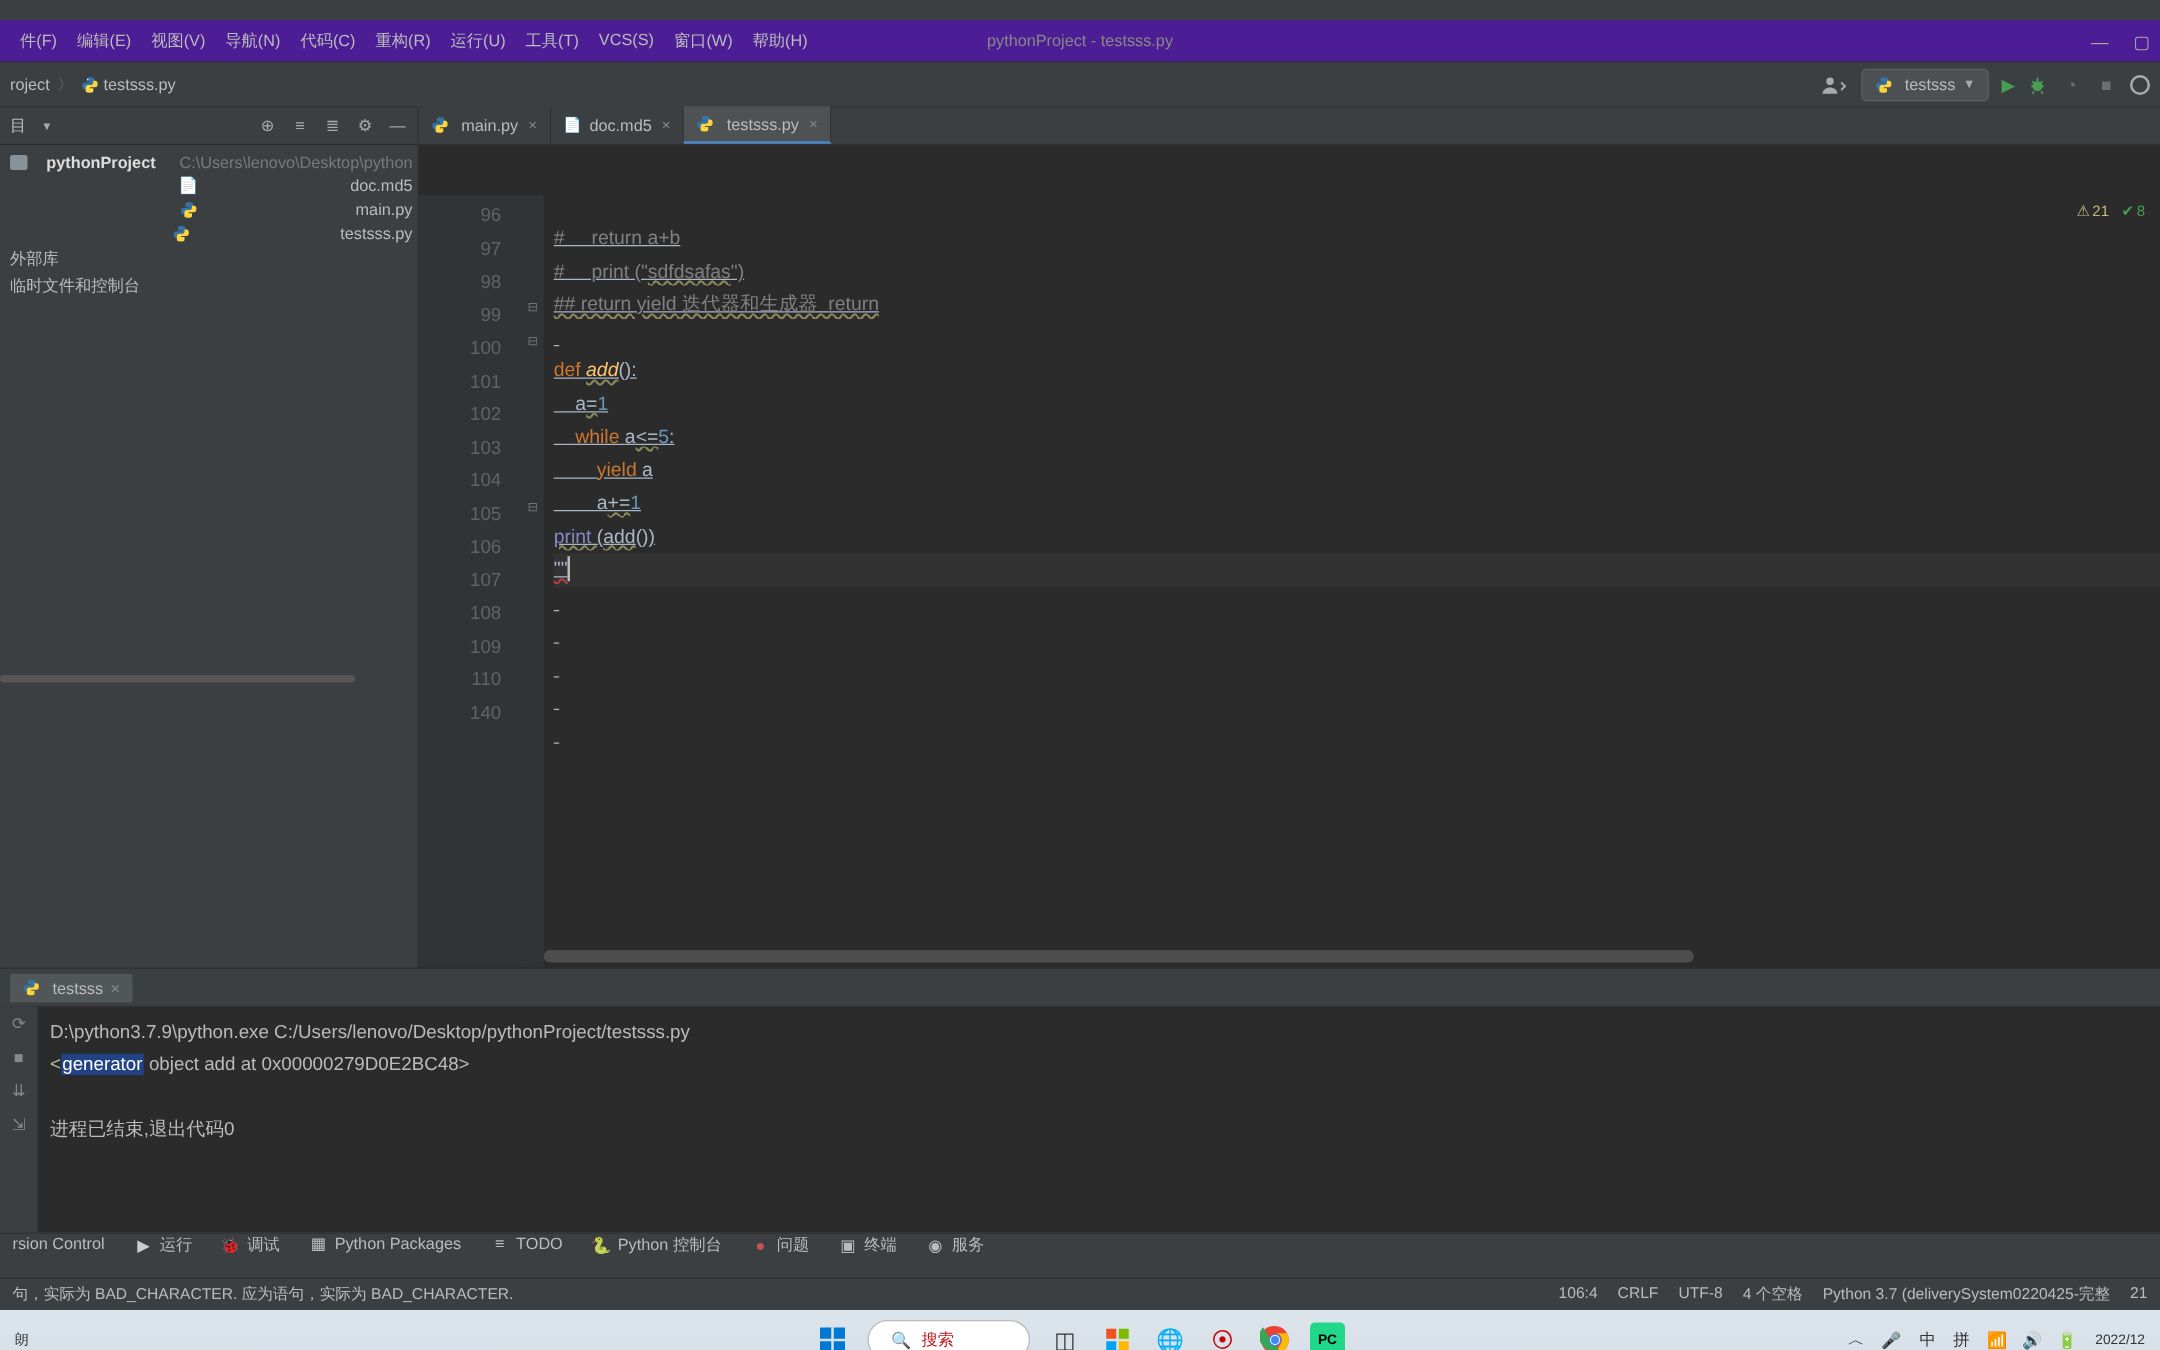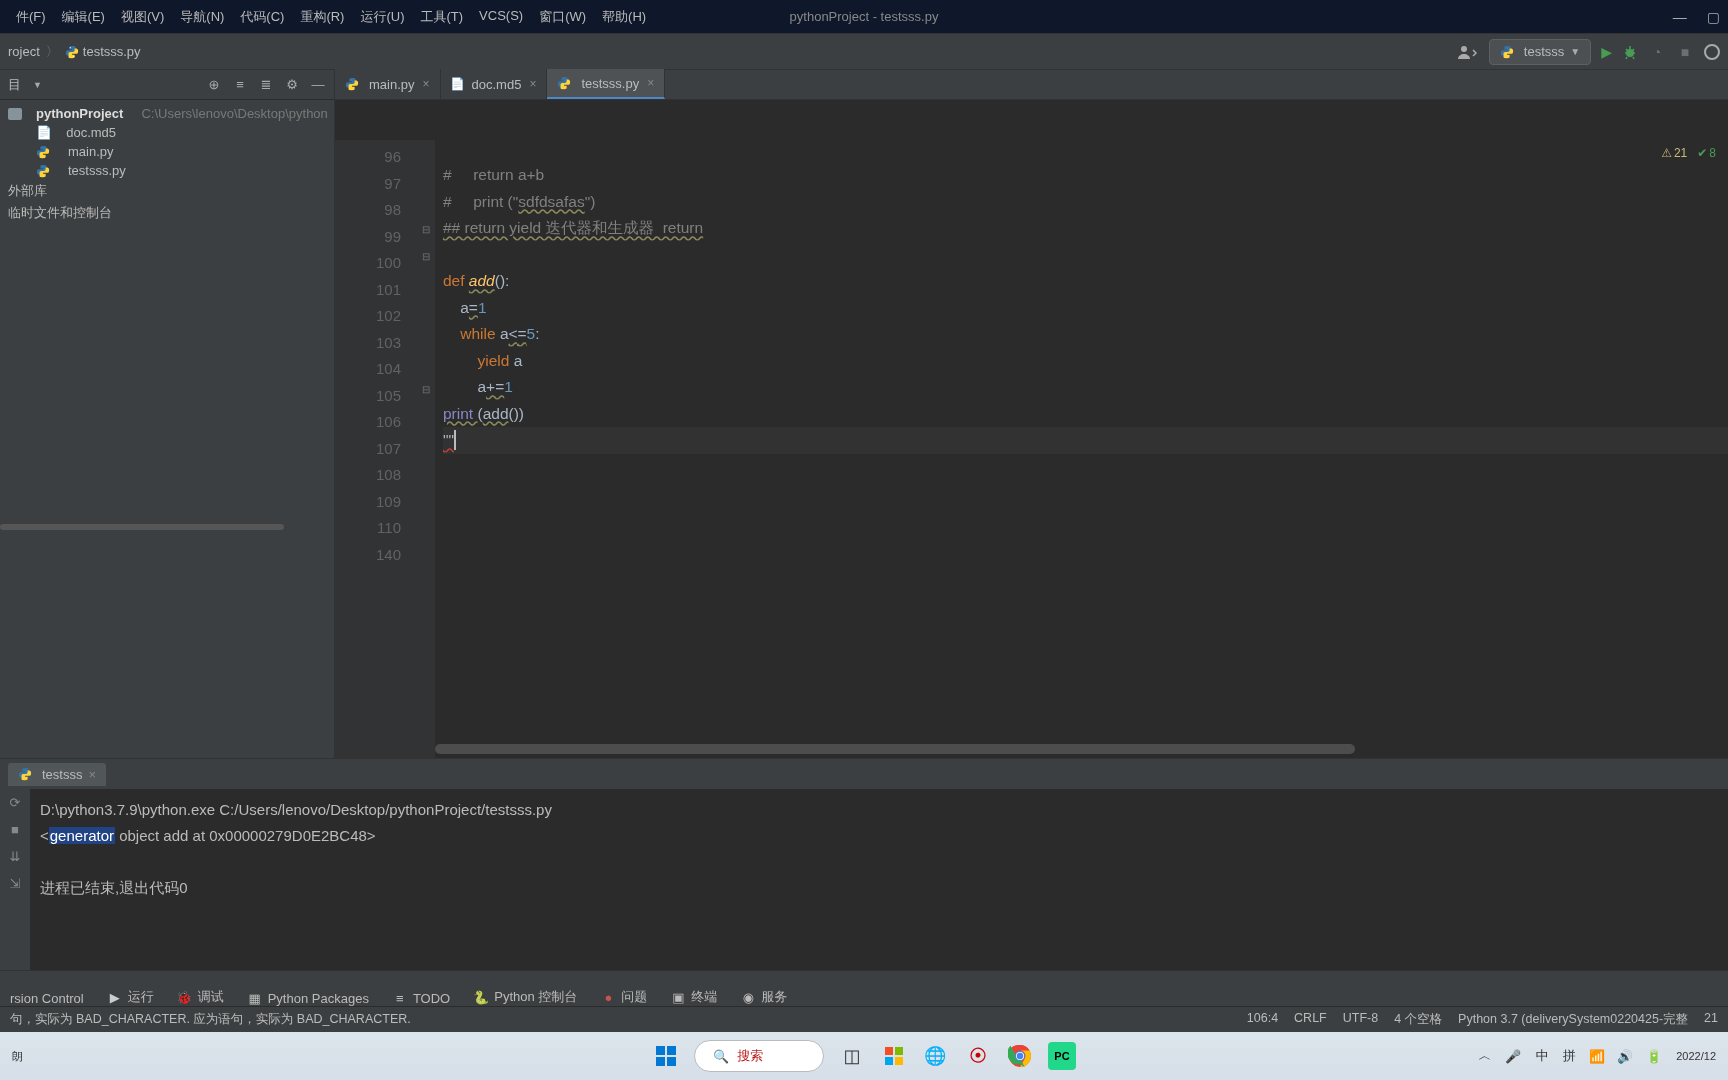--- a/index.html
+++ b/index.html
@@ -1,19 +1,19 @@
 <!DOCTYPE html>
 <html><head>
 <meta charset="utf-8">
 <style>
 * { margin: 0; padding: 0; box-sizing: border-box; font-family: "Microsoft YaHei", "Segoe UI", sans-serif; }
 body { background: #3c3f41; color: #bbbbbb; width: 1728px; height: 1080px; overflow: hidden; font-size: 13px; }
 
 
-.titlebar { height: 34px; background: #0f172a; display: flex; align-items: center; padding: 0 8px; border-bottom: 1px solid #323232; }
+.titlebar { height: 34px; background: #4c1d95; display: flex; align-items: center; padding: 0 8px; border-bottom: 1px solid #323232; margin-top: 16px; }
 .titlebar .menus { display: flex; gap: 0; }
 .titlebar .menu-item { padding: 4px 8px; color: #bbbbbb; cursor: default; }
 .titlebar .title { position: absolute; left: 50%; transform: translateX(-50%); color: #888; }
 .titlebar .win-controls { margin-left: auto; display: flex; gap: 20px; color: #aaa; font-size: 14px; }
 
 
 .navbar { height: 36px; background: #3c3f41; display: flex; align-items: center; padding: 0 8px; border-bottom: 1px solid #323232; justify-content: space-between; }
 .breadcrumb { display: flex; align-items: center; gap: 6px; color: #bbb; }
 .breadcrumb .sep { color: #777; }
 .py-icon { width: 14px; height: 14px; display: inline-block; margin-right: 4px; vertical-align: middle; }
@@ -30,38 +30,38 @@
 
 
 
 
 .project-panel { width: 335px; background: #3c3f41; border-right: 1px solid #323232; display: flex; flex-direction: column; }
 .project-header { height: 30px; display: flex; align-items: center; padding: 0 8px; border-bottom: 1px solid #2b2b2b; justify-content: space-between; }
 .project-header .left { display: flex; align-items: center; gap: 4px; }
 .project-header .icons { display: flex; gap: 10px; color: #aaa; align-items:center; }
 .project-header .icon-sm { width: 16px; height: 16px; display: flex; align-items: center; justify-content: center; font-size: 13px; }
 .tree { padding: 4px 0; font-size: 13px; }
-.tree-item { padding: 2px 4px 2px 8px; display: flex; align-items: center; gap: 14px; white-space: nowrap; overflow: hidden; }
+.tree-item { padding: 2px 4px 2px 8px; display: flex; align-items: center; gap: 3px; white-space: nowrap; overflow: hidden; justify-content: space-between; }
 .tree-item .indent { display: inline-block; }
 .folder-icon { width: 14px; height: 12px; background: #87939a; border-radius: 2px; display: inline-block; }
 .tree-item .path { color: #787878; margin-left: 4px; }
 .tree-scroll { height: 6px; background: #565656; margin-top: 300px; width: 85%; border-radius: 3px; }
 
 
 .editor-area { flex: 1; display: flex; flex-direction: column; background: #2b2b2b; }
 .tabs { height: 30px; display: flex; align-items: flex-end; background: #3c3f41; border-bottom: 1px solid #323232; }
 .tab { height: 30px; padding: 0 10px; display: flex; align-items: center; gap: 6px; background: #3c3f41; border-right: 1px solid #323232; color: #bbb; font-size: 13px; }
 .tab.active { background: #4e5254; border-bottom: 2px solid #4a88c7; }
 .tab .close { color: #888; font-size: 12px; margin-left: 2px; }
 .editor-body { flex: 1; display: flex; background: #2b2b2b; position: relative; overflow: hidden; margin-top: 40px; }
 .gutter { width: 86px; background: #313335; color: #606366; text-align: right; padding: 4px 20px 4px 0; font-family: "Consolas", monospace; font-size: 15px; line-height: 26.5px; }
 .gutter .ln { height: 26.5px; }
 .fold-col { width: 14px; background: #313335; position: relative; }
 .fold-mark { position: absolute; width: 10px; height: 10px; left: 1px; color: #737373; font-size: 10px; }
-.code { flex: 1; padding: 22px 0 4px 8px; font-family: "Consolas", monospace; font-size: 15.5px; line-height: 26.5px; white-space: pre; color: #a9b7c6; position: relative; }
+.code { flex: 1; padding: 22px 0 4px 8px; font-family: "Consolas", monospace; font-size: 15.5px; line-height: 26.5px; white-space: pre; color: #a9b7c6; position: relative; text-decoration: underline; }
 .code .line { height: 26.5px; }
 .code .comment { color: #808080; }
 .code .keyword { color: #cc7832; }
 .code .fn { color: #ffc66d; font-style: italic; }
 .code .num { color: #6897bb; }
 .code .builtin { color: #8888c6; }
 .code .warn { text-decoration: underline wavy #8a8a5c; text-underline-offset: 2px; }
 .code .err { text-decoration: underline wavy #bc3f3c; text-underline-offset: 2px; }
 .caret-line { background: #323232; }
 .caret { display: inline-block; width: 1.5px; height: 20px; background: #bbb; vertical-align: middle; margin-bottom: 2px; }
@@ -74,21 +74,21 @@
 .run-panel { height: 212px; background: #2b2b2b; border-top: 1px solid #323232; display: flex; flex-direction: column; }
 .run-tabs { height: 30px; background: #3c3f41; display: flex; align-items: center; padding-left: 8px; gap: 4px; }
 .run-tab { padding: 4px 10px; background: #515658; border-radius: 3px 3px 0 0; display: flex; align-items: center; gap: 6px; font-size: 13px; }
 .run-tab .close { color: #888; }
 .run-body { flex: 1; display: flex; }
 .run-gutter { width: 30px; background: #3c3f41; display:flex; flex-direction:column; align-items:center; padding-top:6px; gap:12px; color:#888; font-size:13px;}
 .console { flex: 1; padding: 8px 10px; font-family: "Consolas", monospace; font-size: 15px; line-height: 26px; color: #bbb; border-radius: 30px; }
 .console .sel { background: #214283; color: #fff; padding: 0 1px; }
 
 
-.tool-bar { height: 36px; background: #3c3f41; border-top: 1px solid #323232; display: flex; align-items: flex-end; padding: 0 10px; gap: 24px; font-size: 13px; }
+.tool-bar { height: 36px; background: #3c3f41; border-top: 1px solid #323232; display: flex; align-items: flex-start; padding: 0 10px; gap: 24px; font-size: 13px; }
 .tool-item { display: flex; align-items: center; gap: 6px; color: #bbb; }
 .tool-item .ic { width: 14px; height: 14px; display: inline-flex; align-items:center; justify-content:center; }
 
 
 .status-bar { height: 26px; background: #3c3f41; border-top: 1px solid #2b2b2b; display: flex; align-items: center; padding: 0 10px; font-size: 12.5px; color: #bbb; justify-content: space-between; }
 .status-left { white-space: nowrap; overflow: hidden; }
 .status-right { display: flex; gap: 16px; white-space: nowrap; }
 
 
 .taskbar { height: 48px; background: linear-gradient(#dce5ec, #d6dfe7); display: flex; align-items: center; padding: 0 12px; position: relative; color: #333; }

